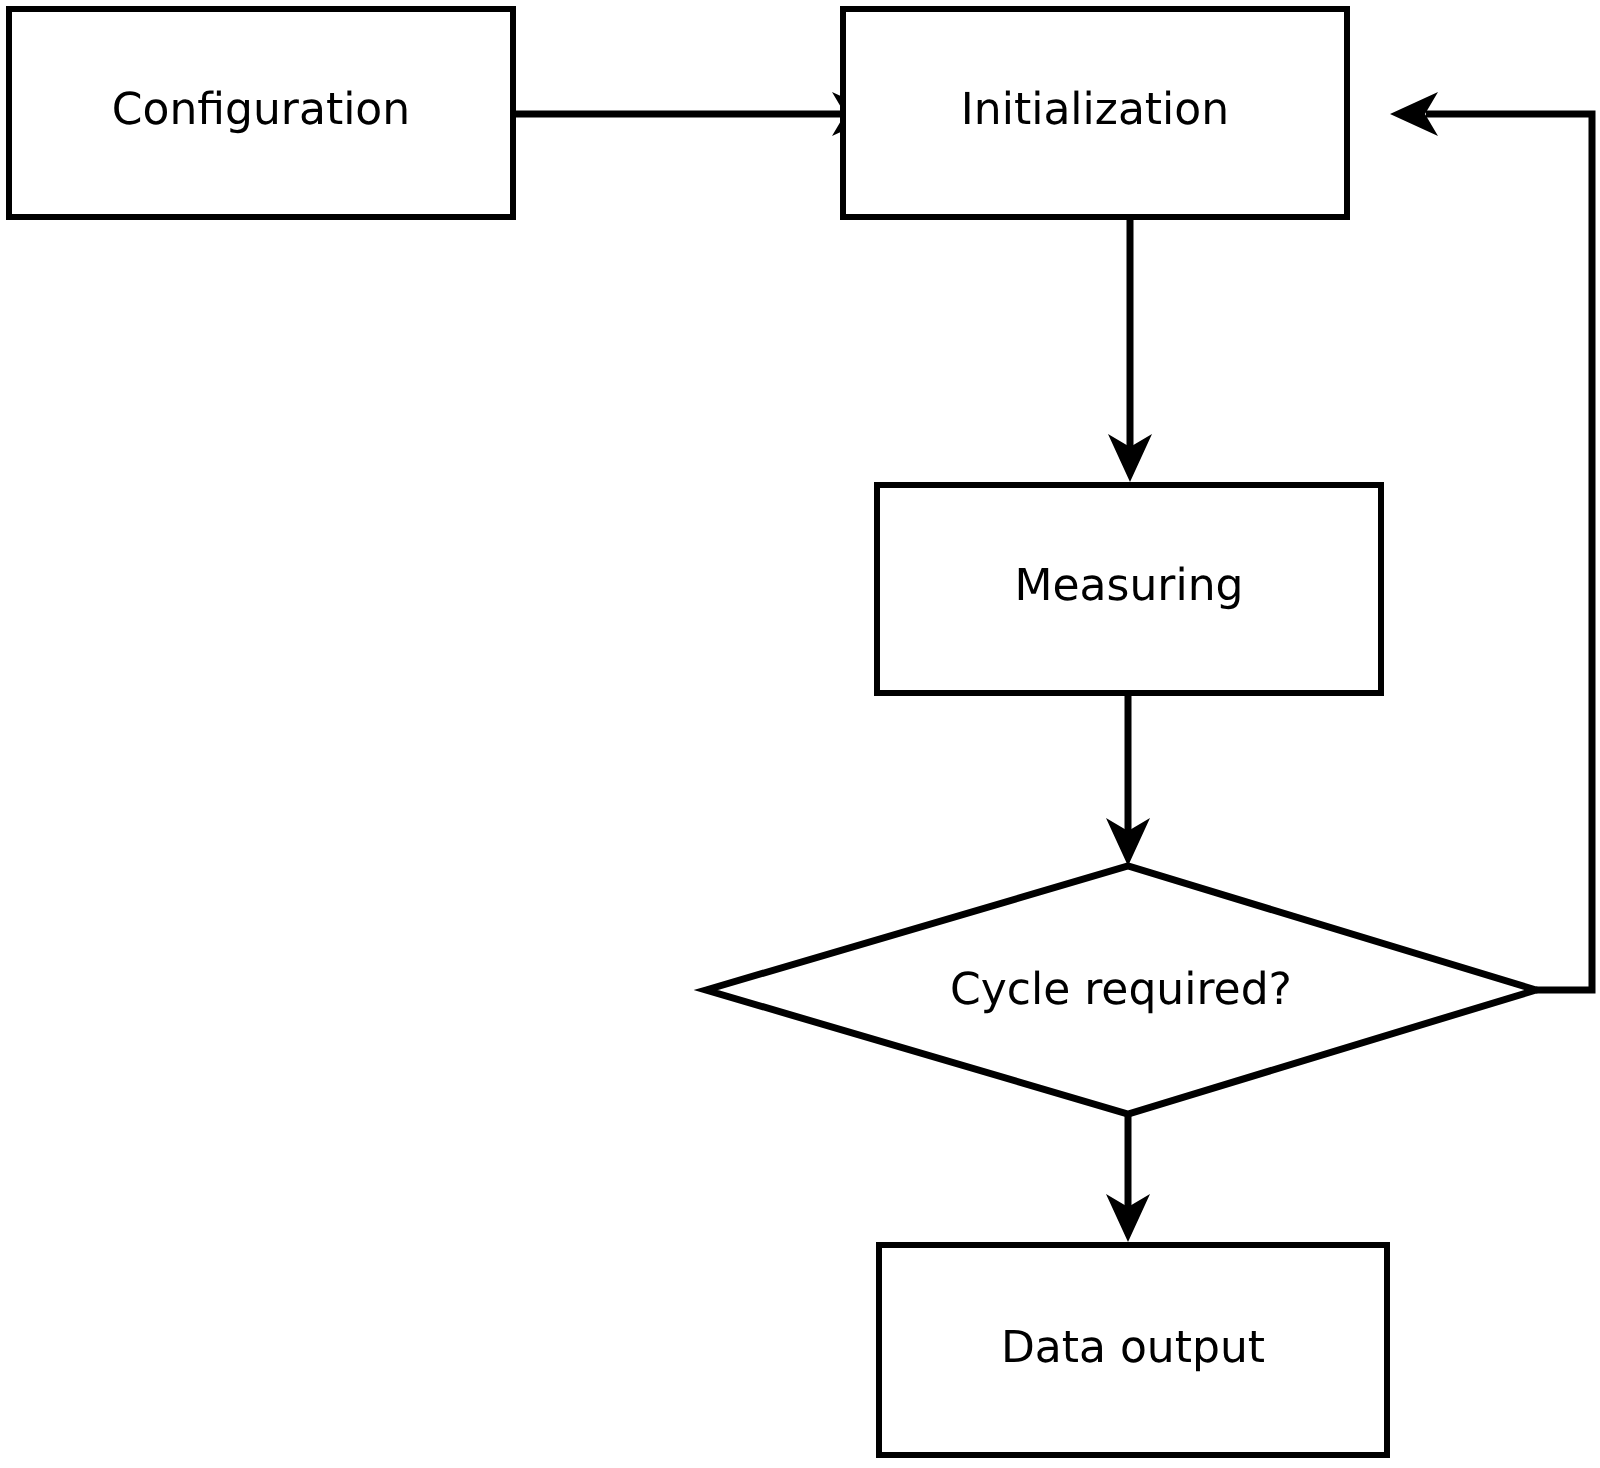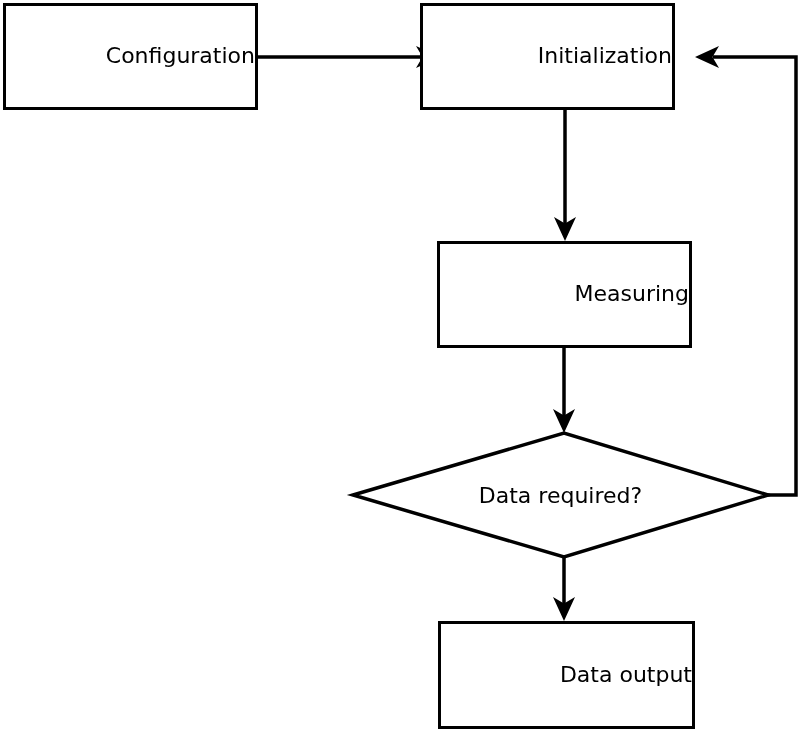--- a/index.html
+++ b/index.html
@@ -24,21 +24,21 @@
     width: 800px;
     height: 734px;
   }
   .node {
     position: absolute;
     box-sizing: border-box;
     background: #ffffff;
     border: 3px solid #000000;
     display: flex;
     align-items: center;
-    justify-content: flex-end;
+    justify-content: center;
     font-size: 22px;
     line-height: 1.2;
     text-align: center;
     white-space: nowrap;
   }
   #node-configuration { left: 3px;   top: 3px;   width: 255px; height: 107px; }
   #node-initialization{ left: 420px; top: 3px;   width: 255px; height: 107px; }
   #node-measuring     { left: 437px; top: 241px; width: 255px; height: 107px; }
   #node-data-output   { left: 438px; top: 621px; width: 257px; height: 108px; }
   .diamond-label {
@@ -100,16 +100,16 @@
 
   <div class="node" id="node-measuring">
     <span>Measuring</span>
   </div>
 
   <div class="node" id="node-data-output">
     <span>Data output</span>
   </div>
 
   <div class="diamond-label">
-    <span>Data required?</span>
+    <span>Cycle required?</span>
   </div>
 
 </div>
 
 </body></html>

